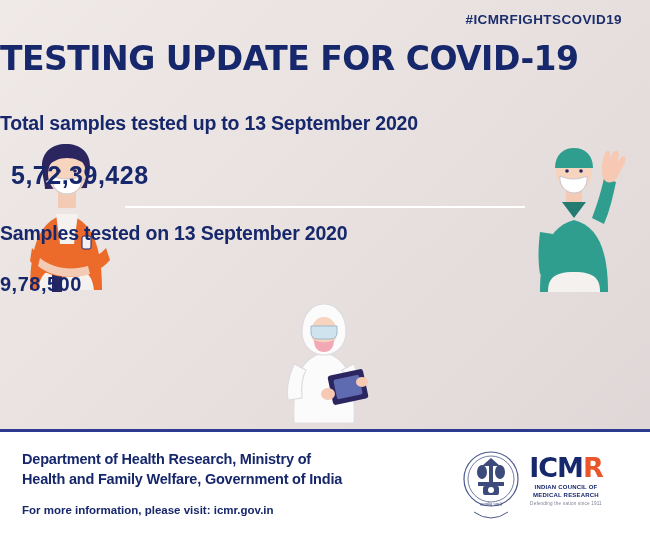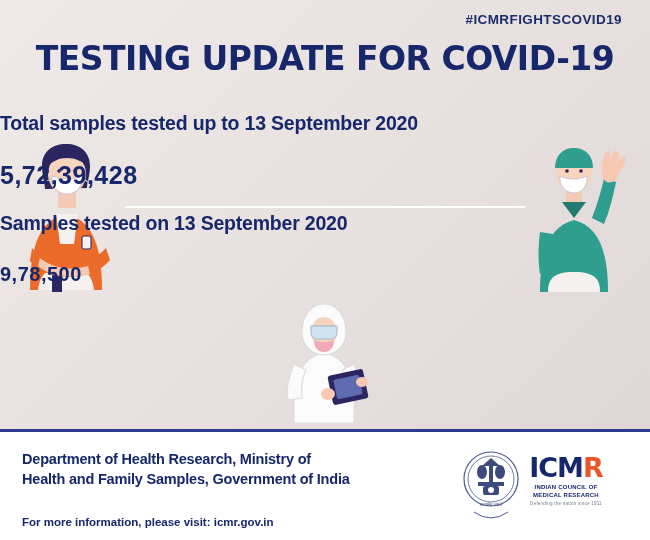--- a/index.html
+++ b/index.html
@@ -31,21 +31,20 @@
     letter-spacing: 0.4px;
     color: #1b2d6b;
   }
 
   
   .title {
     position: absolute;
     top: 42px;
     left: 0;
     width: 650px;
-    text-align: center;
     font-size: 33px;
     line-height: 1.05;
     font-weight: bold;
     letter-spacing: -0.5px;
     color: #16276b;
     font-family: "DejaVu Sans", sans-serif;
   }
 
   
   .stats {
@@ -58,29 +57,30 @@
   .stat-label-1 {
     font-size: 19.5px;
     font-weight: bold;
     letter-spacing: -0.2px;
   }
   .stat-value-1 {
     margin-top: 26px;
     font-size: 25px;
     font-weight: bold;
     letter-spacing: 0.5px;
+    margin-left: 11px;
   }
   .divider {
     width: 400px;
     height: 2px;
     background: #ffffff;
     margin: 16px auto 0 auto;
   }
   .stat-label-2 {
-    margin-top: 4px;
+    margin-top: 14px;
     font-size: 19.5px;
     font-weight: bold;
     letter-spacing: -0.2px;
   }
   .stat-value-2 {
     margin-top: 28px;
     font-size: 20px;
     font-weight: bold;
     letter-spacing: 0.5px;
   }
@@ -101,21 +101,21 @@
     top: 18px;
     color: #16276b;
     font-size: 14.5px;
     font-weight: bold;
     line-height: 1.35;
     letter-spacing: -0.2px;
   }
   .footer-note {
     position: absolute;
     left: 22px;
-    top: 84px;
+    top: 72px;
     color: #16276b;
     font-size: 11.5px;
     font-weight: bold;
   }
 
   
   .gov-emblem {
     position: absolute;
     right: 130px;
     top: 14px;
@@ -250,21 +250,21 @@
   <div class="stats">
     <div class="stat-label-1">Total samples tested up to 13 September 2020</div>
     <div class="stat-value-1">5,72,39,428</div>
     <div class="divider"></div>
     <div class="stat-label-2">Samples tested on 13 September 2020</div>
     <div class="stat-value-2">9,78,500</div>
   </div>
 
   <div class="footer">
     <div class="footer-text" style="white-space: pre-line;">Department of Health Research, Ministry of
-Health and Family Samples, Government of India</div>
+Health and Family Welfare, Government of India</div>
     <div class="footer-note">For more information, please visit: icmr.gov.in</div>
 
     <svg class="gov-emblem" viewBox="0 0 58 78">
       <circle cx="29" cy="33" r="27" fill="none" stroke="#4d5a8c" stroke-width="1.2"></circle>
       <circle cx="29" cy="33" r="23" fill="none" stroke="#4d5a8c" stroke-width="0.8"></circle>
       <g fill="#3d4a7c">
         <rect x="27" y="14" width="4" height="22"></rect>
         <path d="M20 20h18l-9-8z"></path>
         <ellipse cx="20" cy="26" rx="5" ry="7"></ellipse>
         <ellipse cx="38" cy="26" rx="5" ry="7"></ellipse>

